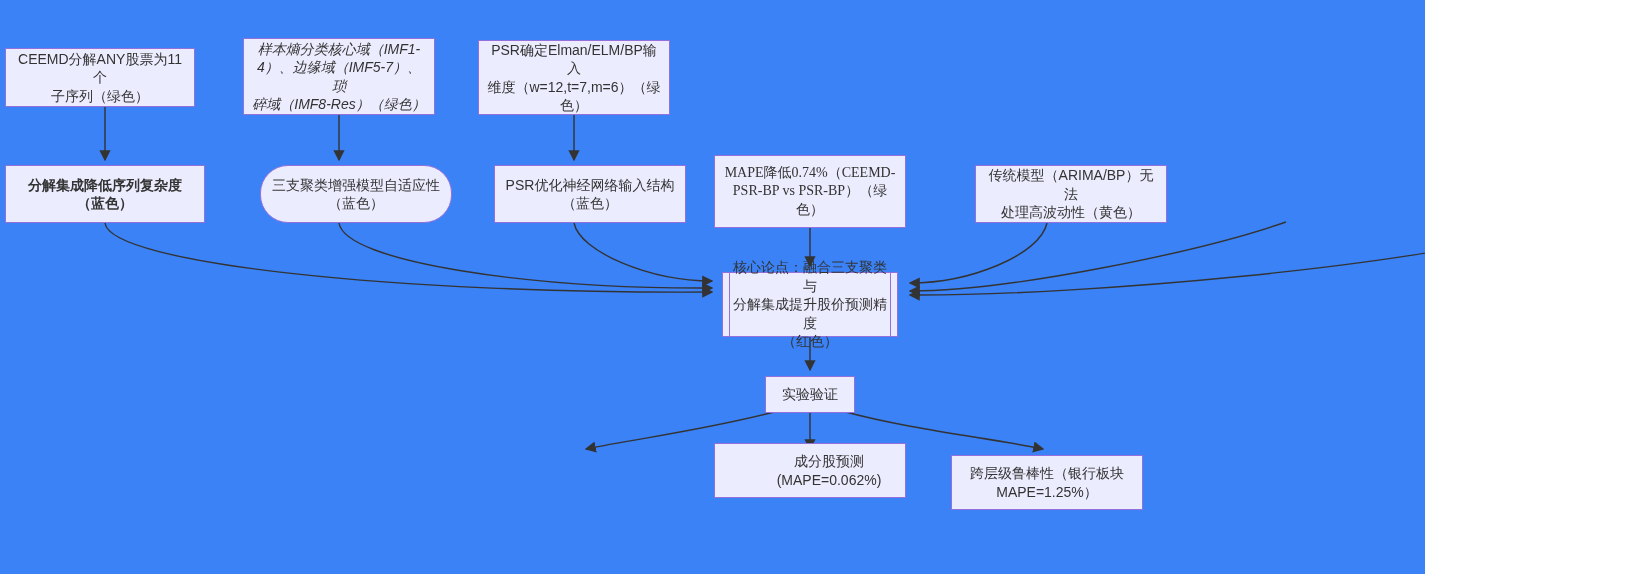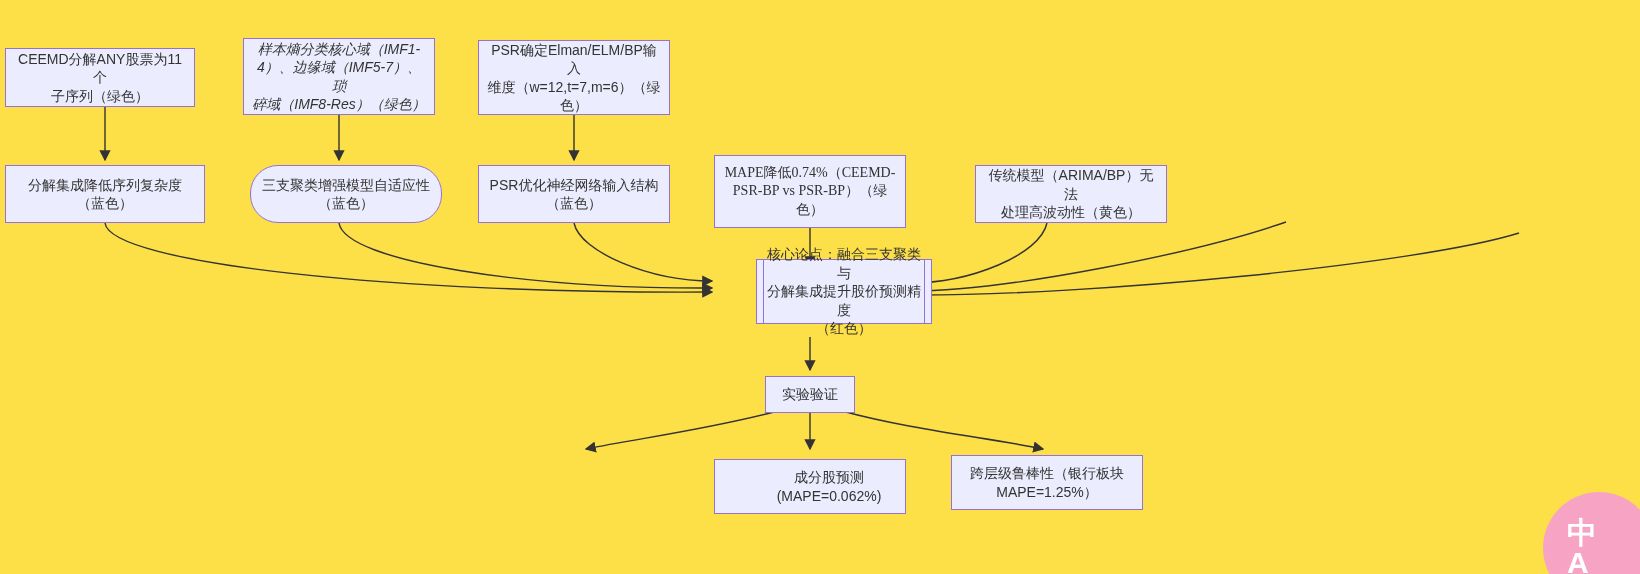--- a/index.html
+++ b/index.html
@@ -1,20 +1,20 @@
 <!DOCTYPE html>
 <html><head>
 <meta charset="utf-8">
 <style>
   html,body{margin:0;padding:0;background:#ffffff;}
   #canvas{
     position:relative;
-    width:1640px;height:574px;
+    width:1425px;height:574px;
     overflow:hidden;
-    background:#fde047;
+    background:#3b82f6;
     font-family:"Liberation Sans","DejaVu Sans",sans-serif;
   }
   #edges{position:absolute;left:0;top:0;width:1640px;height:574px;}
   .node{
     position:absolute;
     box-sizing:border-box;
     background:#ECECFF;
     border:1px solid #9370DB;
     color:#333333;
     font-size:14px;
@@ -85,39 +85,39 @@
 
   <div class="node" style="left:5px;top:48px;width:190px;height:59px;">CEEMD分解ANY股票为11个
 子序列（绿色）</div>
   <div class="node" style="left:243px;top:38px;width:192px;height:77px;font-style:italic;">样本熵分类核心域（IMF1-
 4）、边缘域（IMF5-7）、琐
 碎域（IMF8-Res）（绿色）</div>
   <div class="node" style="left:478px;top:40px;width:192px;height:75px;">PSR确定Elman/ELM/BP输入
 维度（w=12,t=7,m=6）（绿
 色）</div>
 
-  <div class="node" style="left:5px;top:165px;width:200px;height:58px;">分解集成降低序列复杂度
+  <div class="node" style="left:5px;top:165px;width:200px;height:58px;font-weight:bold;">分解集成降低序列复杂度
 （蓝色）</div>
-  <div class="node" style="left:250px;top:165px;width:192px;height:58px;border-radius:28px;">三支聚类增强模型自适应性
+  <div class="node" style="left:260px;top:165px;width:192px;height:58px;border-radius:28px;">三支聚类增强模型自适应性
 （蓝色）</div>
-  <div class="node" style="left:478px;top:165px;width:192px;height:58px;">PSR优化神经网络输入结构
+  <div class="node" style="left:494px;top:165px;width:192px;height:58px;">PSR优化神经网络输入结构
 （蓝色）</div>
   <div class="node" style="left:714px;top:155px;width:192px;height:73px;font-family:Liberation Serif, serif;">MAPE降低0.74%（CEEMD-
 PSR-BP vs PSR-BP）（绿
 色）</div>
   <div class="node" style="left:951px;top:165px;width:192px;height:58px;margin-left:24px;">传统模型（ARIMA/BP）无法
 处理高波动性（黄色）</div>
 
-  <div class="node subroutine" style="left:722px;top:259px;width:176px;height:65px;margin-left:34px;">核心论点：融合三支聚类与
+  <div class="node subroutine" style="left:722px;top:272px;width:176px;height:65px;">核心论点：融合三支聚类与
 分解集成提升股价预测精度
 （红色）</div>
 
   <div class="node" style="left:765px;top:376px;width:90px;height:37px;">实验验证</div>
 
-  <div class="node" style="left:714px;top:459px;width:192px;height:55px;padding-left:44px;">成分股预测
+  <div class="node" style="left:714px;top:443px;width:192px;height:55px;padding-left:44px;">成分股预测
 (MAPE=0.062%)</div>
   <div class="node" style="left:951px;top:455px;width:192px;height:55px;">跨层级鲁棒性（银行板块
 MAPE=1.25%）</div>
 
   <div id="translate-btn">
     <span>中</span>
     <span>A</span>
   </div>
 
 </div>

